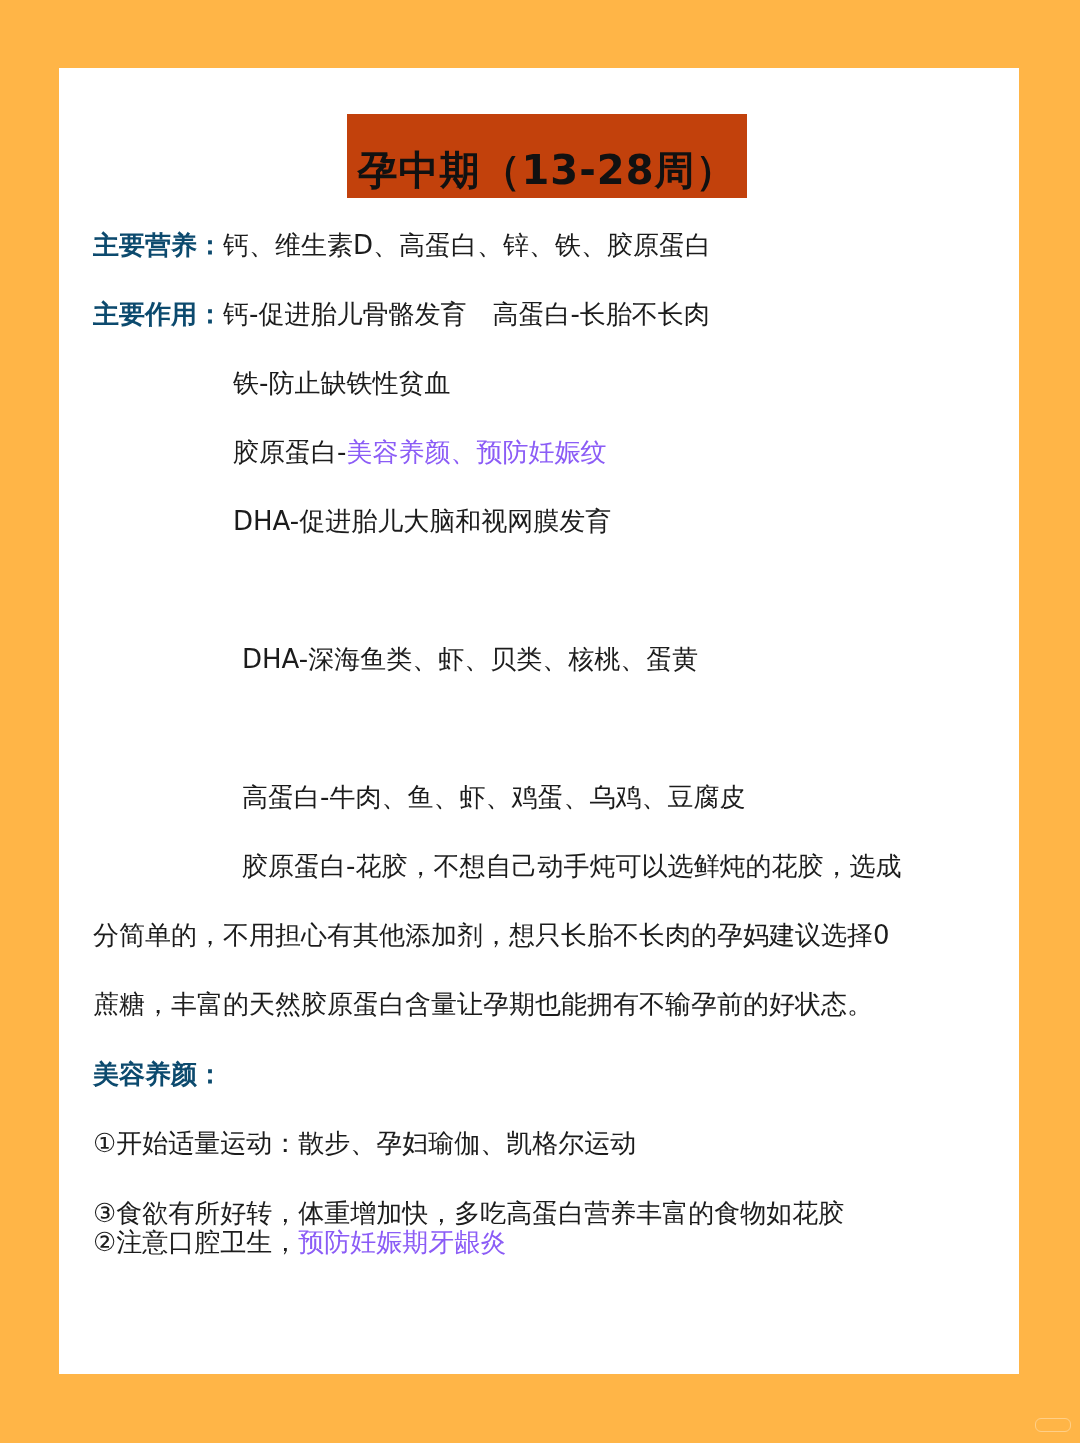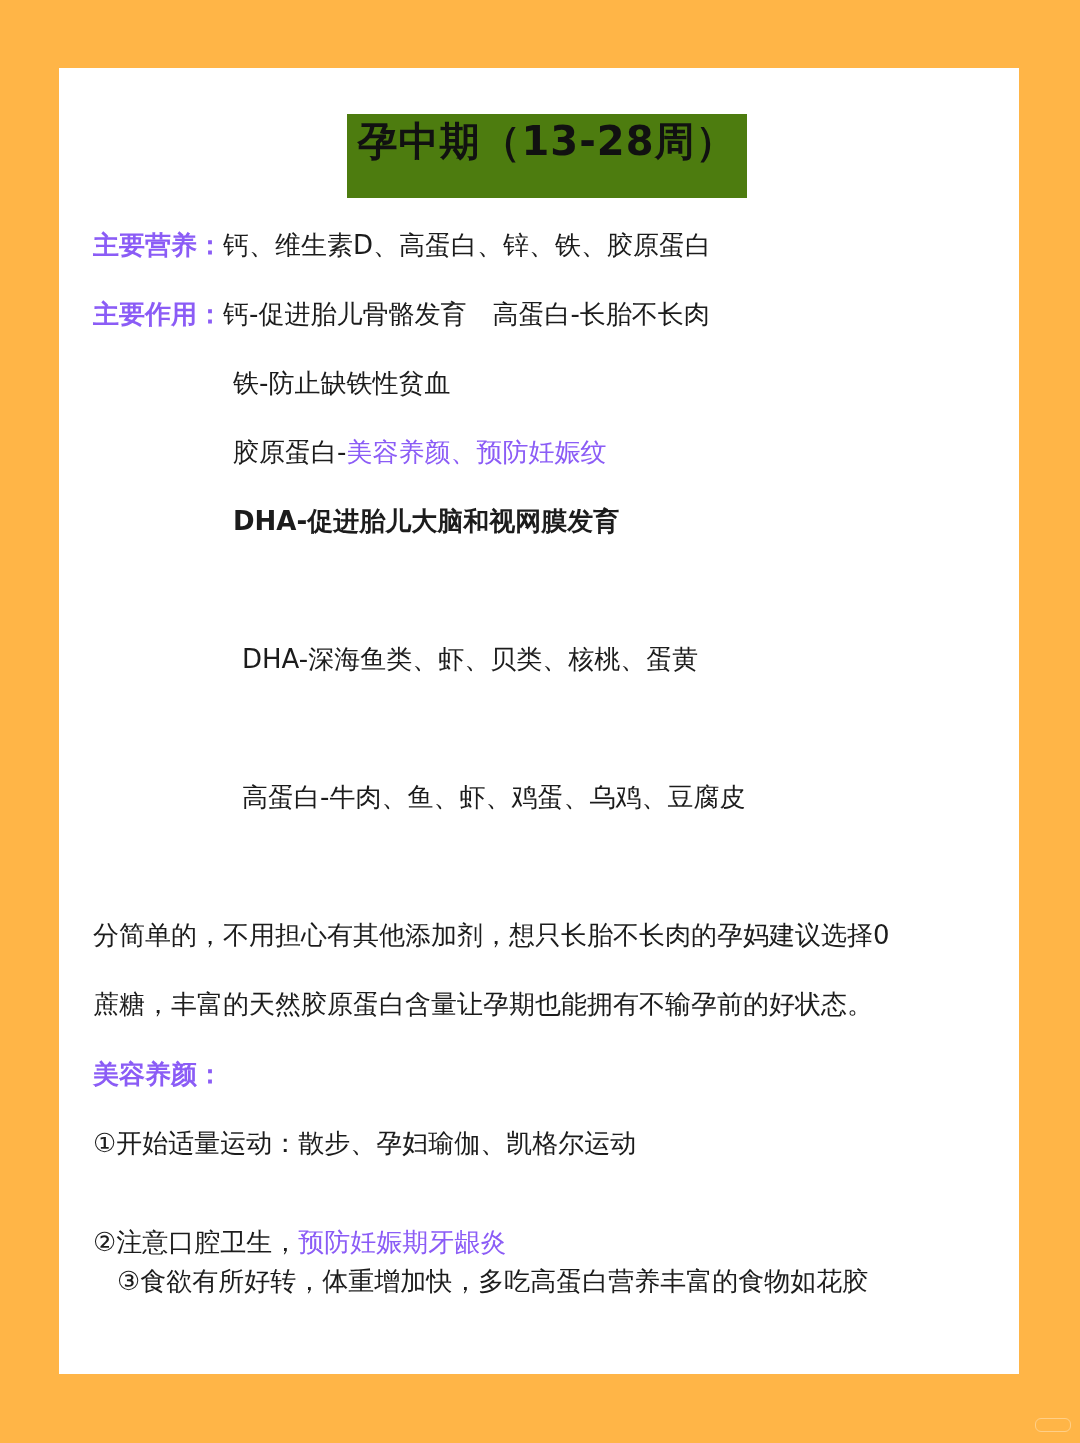--- a/index.html
+++ b/index.html
@@ -14,38 +14,38 @@
   .card {
     position: absolute;
     left: 59px; top: 68px;
     width: 960px; height: 1306px;
     background: #ffffff;
   }
   .title-wrap {
     position: absolute;
     left: 288px; top: 46px;
     width: 400px; height: 84px;
-    background: #4d7c0f;
-    display: flex; align-items: flex-start; justify-content: center;
+    background: #c2410c;
+    display: flex; align-items: flex-end; justify-content: center;
   }
   .title {
     font-size: 40px;
     font-weight: bold;
     color: #111;
     letter-spacing: 1px;
     white-space: nowrap;
   }
   .line {
     position: absolute;
     font-size: 26px;
     line-height: 34px;
     white-space: nowrap;
     color: #1c1c1c;
   }
-  .label { font-weight: bold; color: #8b5cf6; }
+  .label { font-weight: bold; color: #0c4a6e; }
   .red { color: #8b5cf6; }
   .watermark {
     position: absolute;
     left: 1035px; top: 1418px;
     width: 34px; height: 12px;
     border: 1px solid rgba(255,255,255,0.35);
     border-radius: 6px;
   }
 </style>
 </head>
@@ -62,44 +62,47 @@
 
   <div class="line" style="left:34px; top:229px;">
     <span class="label">主要作用：</span><span>钙-促进胎儿骨骼发育　高蛋白-长胎不长肉</span>
   </div>
   <div class="line" style="left:174px; top:298px;">
     <span>铁-防止缺铁性贫血</span>
   </div>
   <div class="line" style="left:174px; top:367px;">
     <span>胶原蛋白-</span><span class="red">美容养颜、预防妊娠纹</span>
   </div>
-  <div class="line" style="left:174px; top:436px;font-weight:bold;">
+  <div class="line" style="left:174px; top:436px;">
     <span>DHA-促进胎儿大脑和视网膜发育</span>
   </div>
 
   <div class="line" style="left:183px; top:574px;">
     <span>DHA-深海鱼类、虾、贝类、核桃、蛋黄</span>
   </div>
   <div class="line" style="left:183px; top:712px;">
     <span>高蛋白-牛肉、鱼、虾、鸡蛋、乌鸡、豆腐皮</span>
+  </div>
+  <div class="line" style="left:183px; top:781px;">
+    <span>胶原蛋白-花胶，不想自己动手炖可以选鲜炖的花胶，选成</span>
   </div>
   <div class="line" style="left:34px; top:850px;">
     <span>分简单的，不用担心有其他添加剂，想只长胎不长肉的孕妈建议选择0</span>
   </div>
   <div class="line" style="left:34px; top:919px;">
     <span>蔗糖，丰富的天然胶原蛋白含量让孕期也能拥有不输孕前的好状态。</span>
   </div>
 
   <div class="line" style="left:34px; top:989px;">
     <span class="label">美容养颜：</span>
   </div>
   <div class="line" style="left:34px; top:1058px;">
     <span>①开始适量运动：散步、孕妇瑜伽、凯格尔运动</span>
   </div>
   <div class="line" style="left:34px; top:1157px;">
     <span>②注意口腔卫生，</span><span class="red">预防妊娠期牙龈炎</span>
   </div>
-  <div class="line" style="left:34px; top:1196px;margin-left:24px;">
+  <div class="line" style="left:34px; top:1128px;">
     <span>③食欲有所好转，体重增加快，多吃高蛋白营养丰富的食物如花胶</span>
   </div>
 </div>
 
 <div class="watermark"></div>
 
 </body></html>

